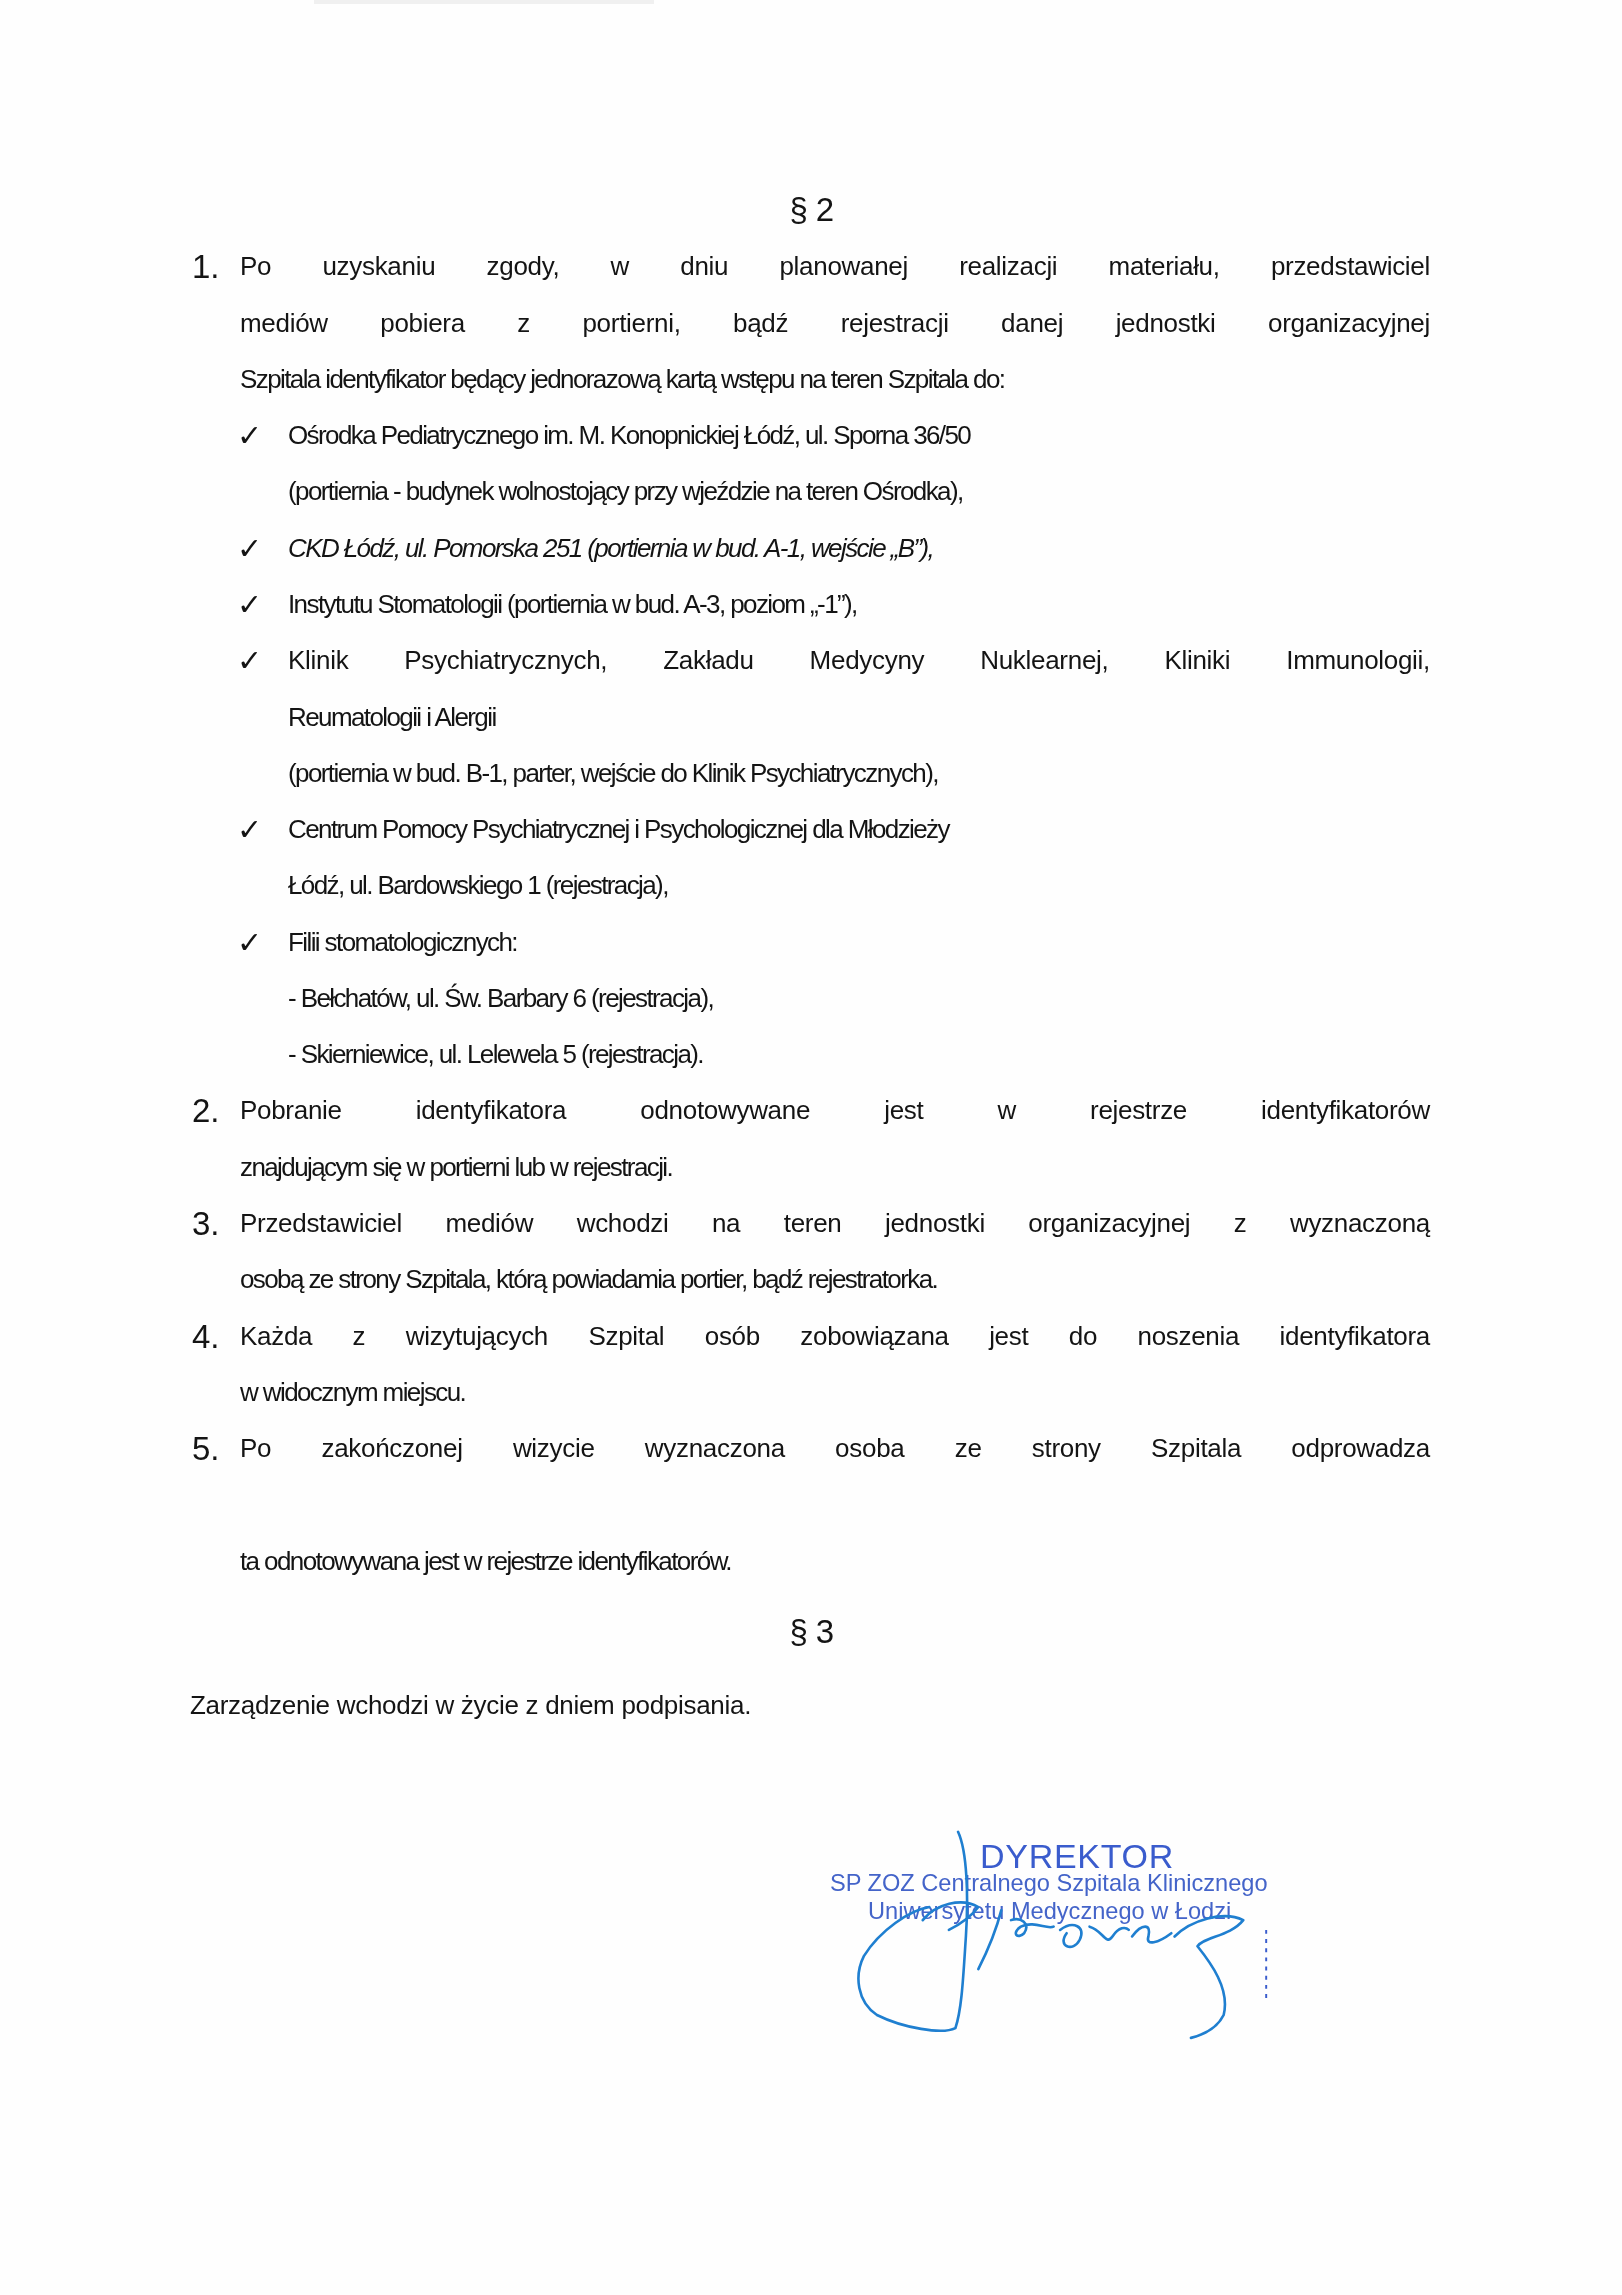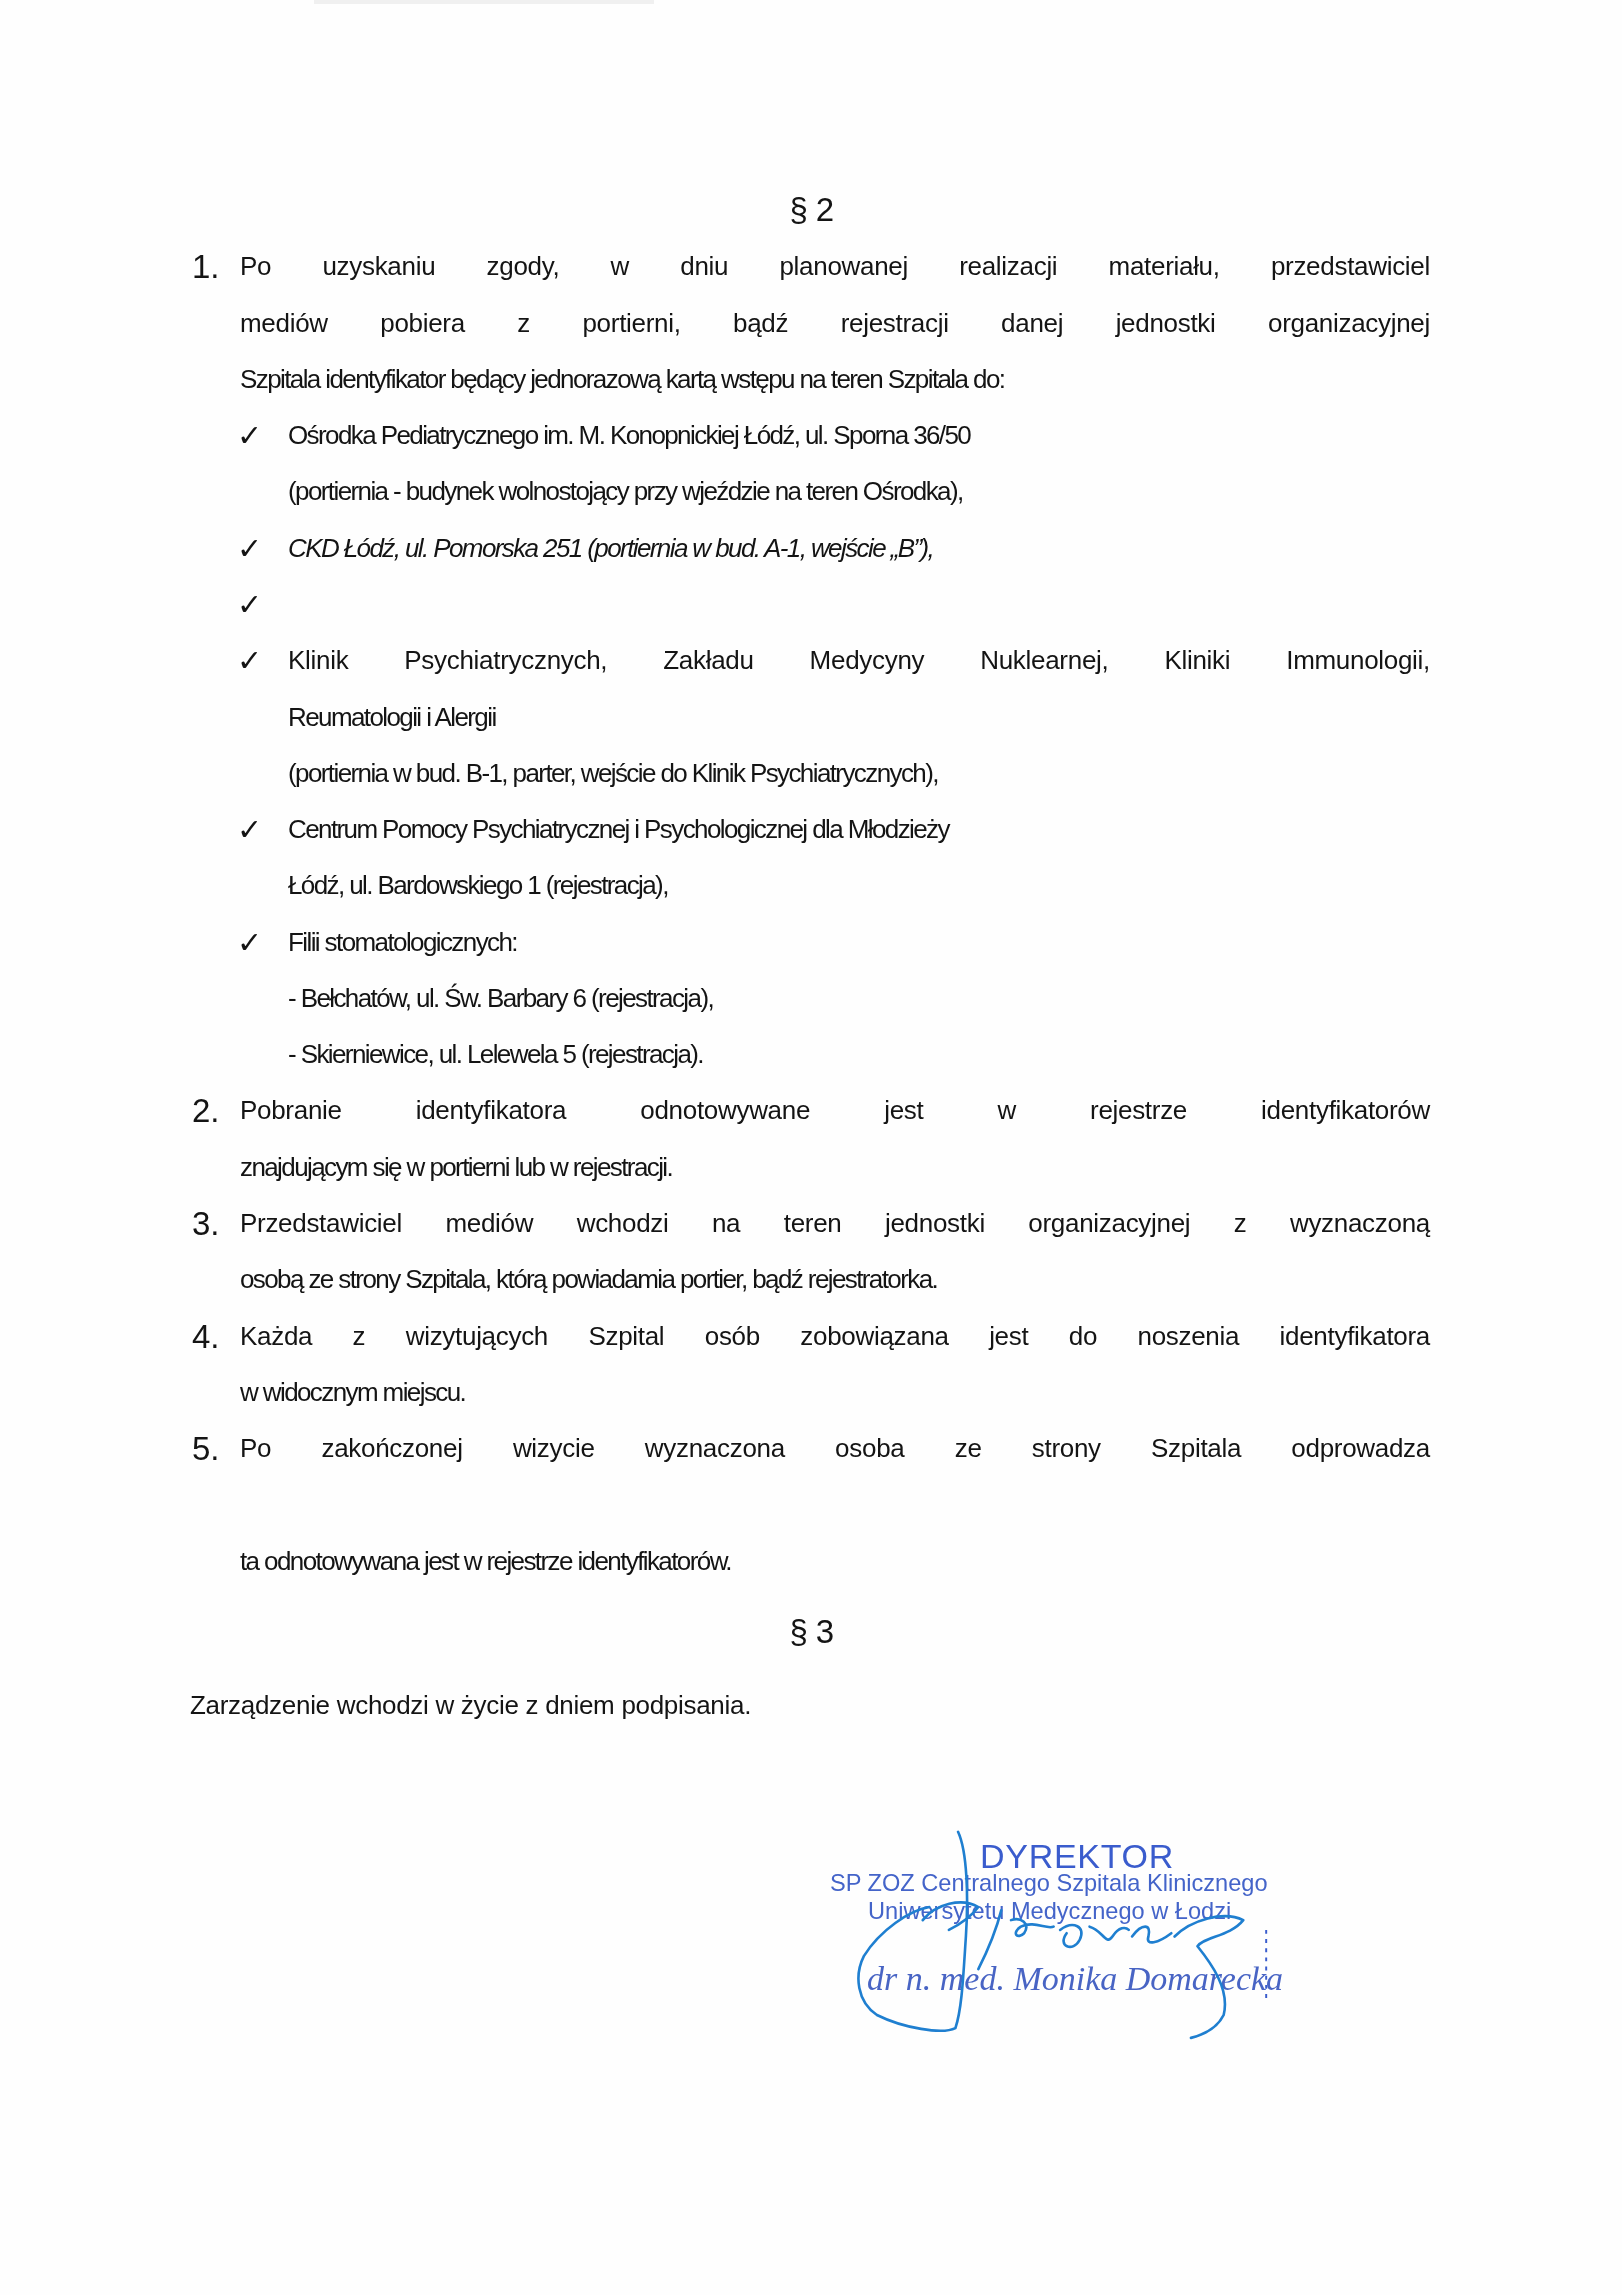--- a/index.html
+++ b/index.html
@@ -104,20 +104,21 @@
   <div class="line cond" style="left:240px; top:360px;">Szpitala identyfikator będący jednorazową kartą wstępu na teren Szpitala do:</div>
 
   <div class="check" style="top:416px;">✓</div>
   <div class="line cond" style="left:288px; top:416px;">Ośrodka Pediatrycznego im. M. Konopnickiej Łódź, ul. Sporna 36/50</div>
   <div class="line cond" style="left:288px; top:472px;">(portiernia - budynek wolnostojący przy wjeździe na teren Ośrodka),</div>
 
   <div class="check" style="top:529px;">✓</div>
   <div class="line cond" style="left:288px; top:529px;font-style:italic;">CKD Łódź, ul. Pomorska 251 (portiernia w bud. A-1, wejście „B”),</div>
 
   <div class="check" style="top:585px;">✓</div>
+  <div class="line cond" style="left:288px; top:585px;">Instytutu Stomatologii (portiernia w bud. A-3, poziom „-1”),</div>
 
   <div class="check" style="top:641px;">✓</div>
   <div class="line justify" style="left:288px; top:641px; width:1142px;">Klinik Psychiatrycznych, Zakładu Medycyny Nuklearnej, Kliniki Immunologii,</div>
   <div class="line cond" style="left:288px; top:698px;">Reumatologii i Alergii</div>
   <div class="line cond" style="left:288px; top:754px;">(portiernia w bud. B-1, parter, wejście do Klinik Psychiatrycznych),</div>
 
   <div class="check" style="top:810px;">✓</div>
   <div class="line cond" style="left:288px; top:810px;">Centrum Pomocy Psychiatrycznej i Psychologicznej dla Młodzieży</div>
   <div class="line cond" style="left:288px; top:866px;">Łódź, ul. Bardowskiego 1 (rejestracja),</div>
 
@@ -141,21 +142,20 @@
   <div class="num" style="top:1429px;">5.</div>
   <div class="line justify" style="left:240px; top:1429px; width:1190px;">Po zakończonej wizycie wyznaczona osoba ze strony Szpitala odprowadza</div>
   <div class="line cond" style="left:240px; top:1542px;">ta odnotowywana jest w rejestrze identyfikatorów.</div>
 
   <div class="section-heading" style="top:1612px;">§ 3</div>
   <div class="line" style="left:190px; top:1686px;">Zarządzenie wchodzi w życie z dniem podpisania.</div>
 
   <div class="stamp-title">DYREKTOR</div>
   <div class="stamp-line" style="left:830px; top:1870px;">SP ZOZ Centralnego Szpitala Klinicznego</div>
   <div class="stamp-line" style="left:868px; top:1898px;">Uniwersytetu Medycznego w Łodzi</div>
-  <div class="stamp-name">dr n. med. Monika Domarecka</div>
 
   <svg class="sig" viewBox="0 0 2480 3508">
     <g fill="none" stroke="#1f7fd0" stroke-width="4" stroke-linecap="round" stroke-linejoin="round">
       <path d="M1464 2800 C1478 2830, 1480 2900, 1476 2960 C1472 3020, 1470 3070, 1460 3100 C1440 3110, 1380 3100, 1340 3080 C1310 3060, 1305 3020, 1320 2990 C1345 2950, 1390 2920, 1420 2915"></path>
       <path d="M1410 2935 C1430 2910, 1470 2900, 1495 2915 C1480 2935, 1460 2945, 1450 2950"></path>
       <path d="M1530 2920 C1520 2960, 1505 2990, 1495 3010"></path>
       <path d="M1545 2935 C1560 2930, 1575 2940, 1565 2955 C1555 2965, 1545 2955, 1560 2945 C1580 2935, 1600 2950, 1610 2945"></path>
       <path d="M1620 2950 C1640 2935, 1660 2945, 1650 2965 C1640 2985, 1615 2975, 1630 2955"></path>
       <path d="M1665 2945 C1685 2950, 1690 2975, 1700 2960 C1710 2945, 1720 2945, 1725 2950"></path>
       <path d="M1730 2960 C1745 2940, 1760 2940, 1755 2960 C1750 2975, 1770 2970, 1790 2955"></path>

